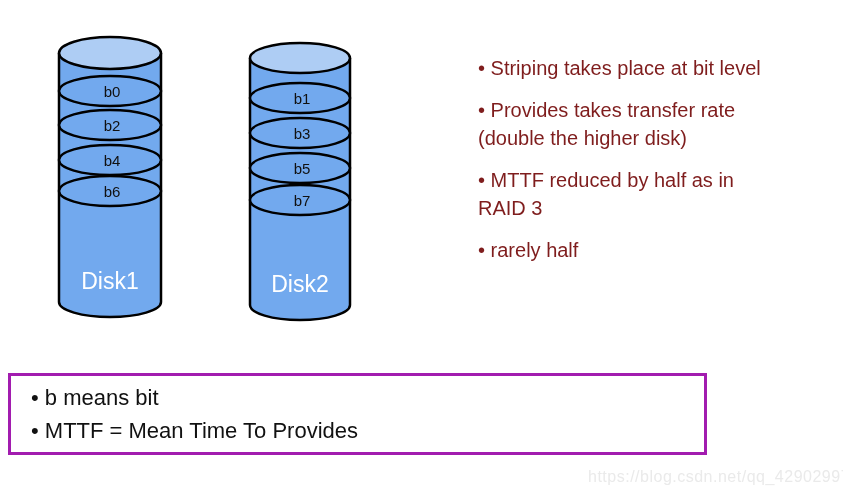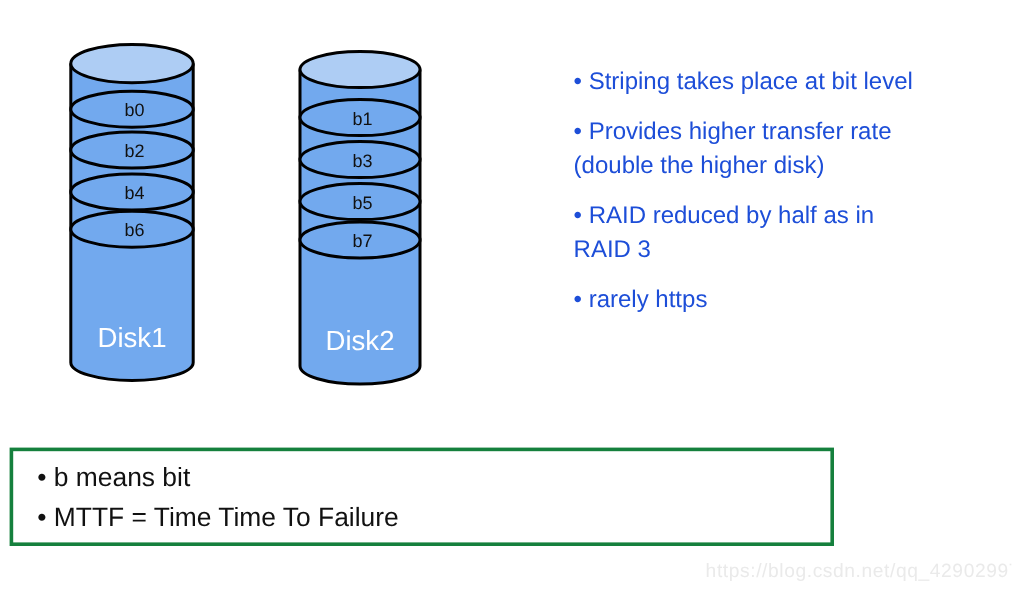--- a/index.html
+++ b/index.html
@@ -8,29 +8,29 @@
 
   
   #disk-svg{position:absolute;left:0;top:0;width:843px;height:497px;}
   .shape{stroke:#000000;stroke-width:2.5px;}
   .openpath{stroke:#000000;stroke-width:2.5px;}
   text{stroke:none;}
   .platter-label{font-family:"Liberation Sans",sans-serif;font-size:15px;fill:#111111;text-anchor:middle;}
   .disk-label{font-family:"Liberation Sans",sans-serif;font-size:23px;fill:#ffffff;text-anchor:middle;}
 
   
-  .bullet-panel{position:absolute;left:478px;top:54px;width:350px;color:#1d4ed8;
+  .bullet-panel{position:absolute;left:478px;top:54px;width:350px;color:#7f1d1d;
                 font-size:20px;line-height:28px;}
   .bullet-para{margin:0 0 14px 0;}
   .bullet-line{white-space:nowrap;}
 
   
   .footnote-box{position:absolute;left:8px;top:373px;width:657px;height:71px;
-                border:3px solid #15803d;background:#ffffff;box-sizing:content-box;
-                padding:5px 4px 0 20px;}
+                border:3px solid #a21caf;background:#ffffff;box-sizing:content-box;
+                padding:5px 16px 0 20px;}
   .footnote-line{font-size:22px;line-height:33px;color:#111111;white-space:nowrap;}
 
   
   .watermark{position:absolute;left:588px;top:468px;font-size:16px;color:#eaeaea;
              letter-spacing:0.5px;white-space:nowrap;}
 </style>
 </head>
 <body>
 
 <div id="stage">
@@ -64,32 +64,32 @@
       <text class="platter-label" x="302" y="206">b7</text>
       <text class="disk-label" x="300" y="292">Disk2</text>
     </g>
   </svg>
 
   <div class="bullet-panel">
     <div class="bullet-para">
       <div class="bullet-line">• Striping takes place at bit level</div>
     </div>
     <div class="bullet-para">
-      <div class="bullet-line">• Provides higher transfer rate</div>
+      <div class="bullet-line">• Provides takes transfer rate</div>
       <div class="bullet-line">(double the higher disk)</div>
     </div>
     <div class="bullet-para">
-      <div class="bullet-line">• RAID reduced by half as in</div>
+      <div class="bullet-line">• MTTF reduced by half as in</div>
       <div class="bullet-line">RAID 3</div>
     </div>
     <div class="bullet-para">
-      <div class="bullet-line">• rarely https</div>
+      <div class="bullet-line">• rarely half</div>
     </div>
   </div>
 
   <div class="footnote-box">
     <div class="footnote-line">• b means bit</div>
-    <div class="footnote-line">• MTTF = Time Time To Failure</div>
+    <div class="footnote-line">• MTTF = Mean Time To Provides</div>
   </div>
 
   <div class="watermark">https://blog.csdn.net/qq_42902997</div>
 
 </div>
 
 </body></html>

